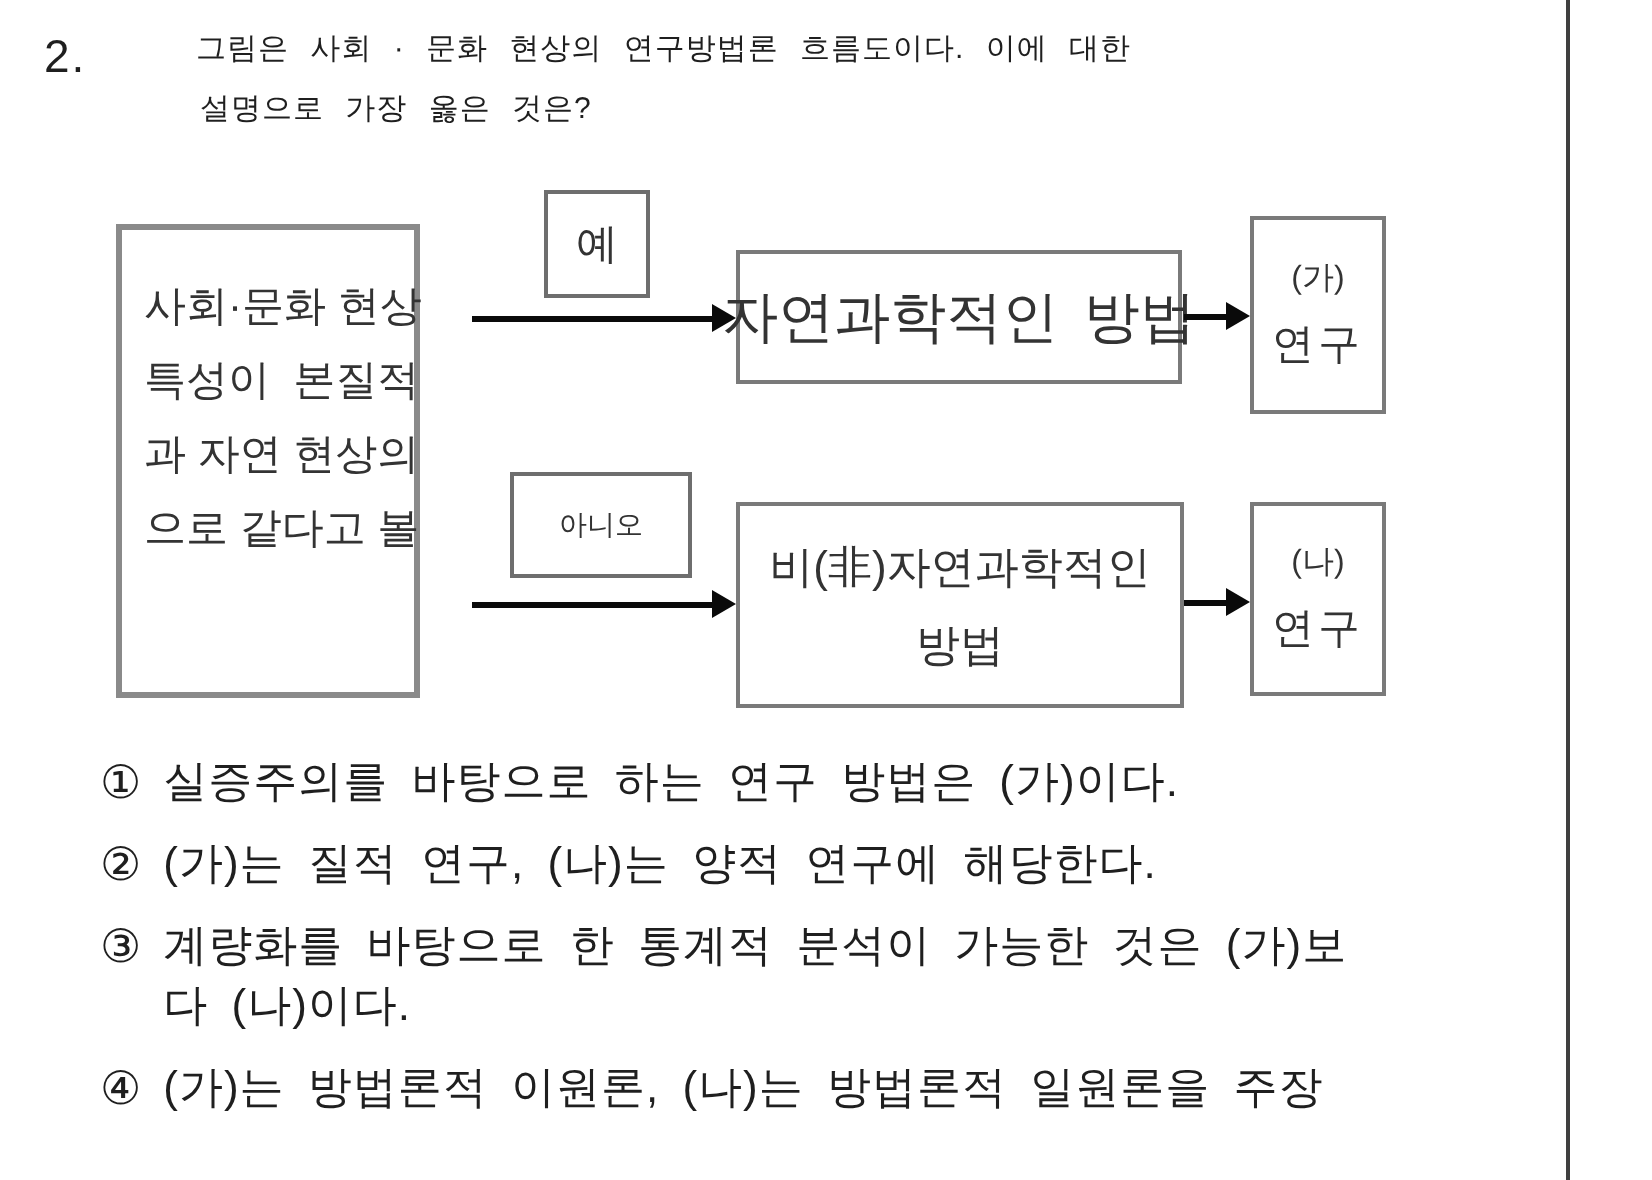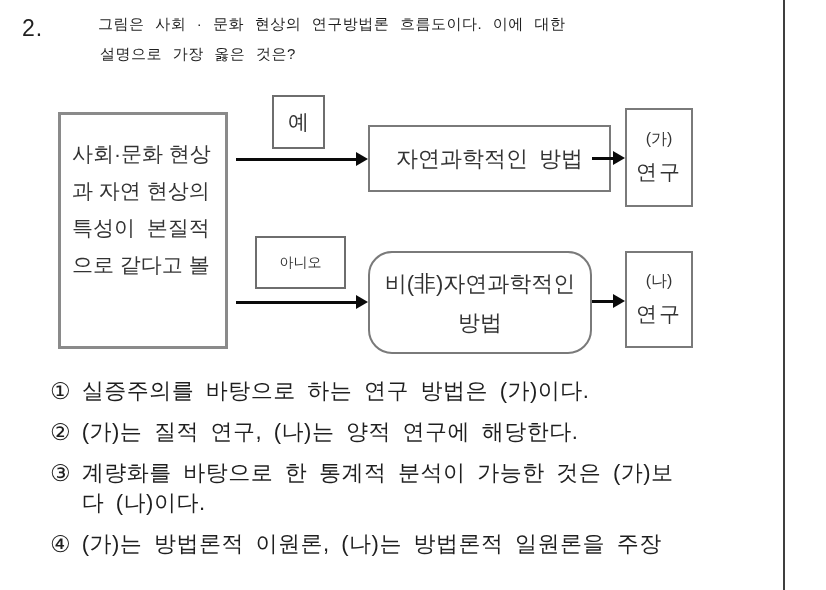--- a/index.html
+++ b/index.html
@@ -25,45 +25,45 @@
   .qline{position:absolute;font-size:15px;word-spacing:6px;letter-spacing:0.5px;white-space:pre;margin-left:42px;}
   .qline1{left:56px;top:15px;}
   .qline2{left:58px;top:45px;}
 
   
   .fbox{
     position:absolute;border:2px solid var(--c-box_border);
     background:#ffffff;color:#333333;
   }
   .decision{
-    left:58px;top:112px;width:170px;height:237px;
+    left:58px;top:112px;width:152px;height:237px;
     padding:20px 4px 0 11px;font-size:21px;line-height:37px;
     border-width:3px;border-color:#8a8a8a;
   }
   .decision .dline{white-space:pre;}
   .yes-box{
     left:272px;top:95px;width:53px;height:54px;
     display:flex;align-items:center;justify-content:center;font-size:21px;
     border-color:#6e6e6e;
   }
   .no-box{
     left:255px;top:236px;width:91px;height:53px;
     display:flex;align-items:center;justify-content:center;font-size:14px;
     border-color:#6e6e6e;
     font-family:Liberation Mono, monospace;
   }
   .method1{
-    left:368px;top:125px;width:243px;height:67px;
+    left:368px;top:125px;width:223px;height:67px;
     display:flex;align-items:center;justify-content:center;
-    font-size:22px;word-spacing:5px;white-space:pre;
+    font-size:28px;word-spacing:5px;white-space:pre;
   }
   .method2{
     left:368px;top:251px;width:224px;height:103px;
     display:flex;flex-direction:column;align-items:center;justify-content:center;
-    font-size:22px;line-height:39px;border-radius:24px;
+    font-size:22px;line-height:39px;
   }
   .result{
     left:625px;width:68px;
     display:flex;flex-direction:column;align-items:center;justify-content:center;
   }
   .result .small{font-size:16px;margin-bottom:8px;}
   .result .big{font-size:21px;letter-spacing:2px;font-family:Liberation Serif, serif;}
   .result-ga{top:108px;height:99px;}
   .result-na{top:251px;height:97px;}
 
@@ -91,22 +91,22 @@
 <body>
 
 <div class="page">
 
   <div class="qnum">2.</div>
   <div class="qline qline1">그림은 사회 · 문화 현상의 연구방법론 흐름도이다. 이에 대한</div>
   <div class="qline qline2">설명으로 가장 옳은 것은?</div>
 
   <div class="fbox decision">
     <div class="dline">사회·문화 현상</div>
+    <div class="dline">특성이  본질적</div>
     <div class="dline">과 자연 현상의</div>
-    <div class="dline">특성이  본질적</div>
     <div class="dline">으로 같다고 볼</div>
   </div>
 
   <div class="fbox yes-box">예</div>
   <div class="fbox no-box">아니오</div>
 
   <div class="aline" style="left:236px;top:158px;width:121px;"></div>
   <div class="ahead" style="left:356px;top:152px;"></div>
 
   <div class="aline" style="left:236px;top:301px;width:121px;"></div>

